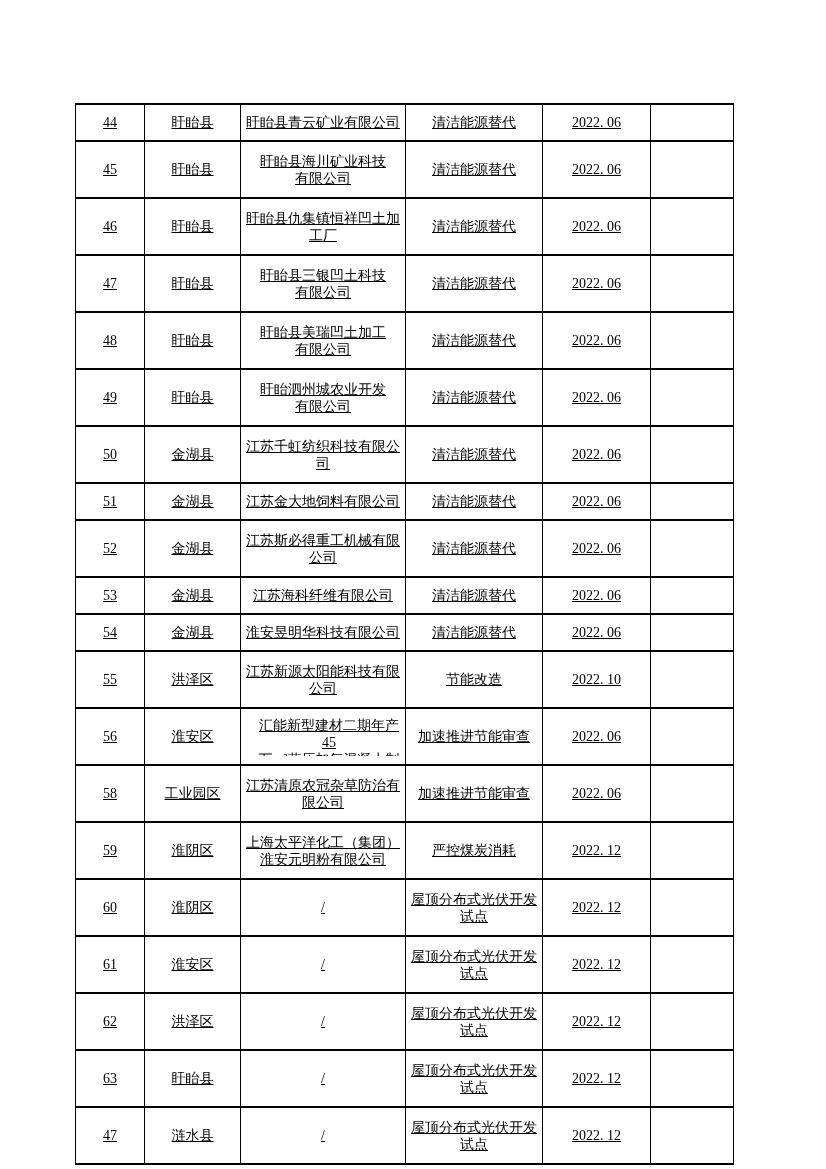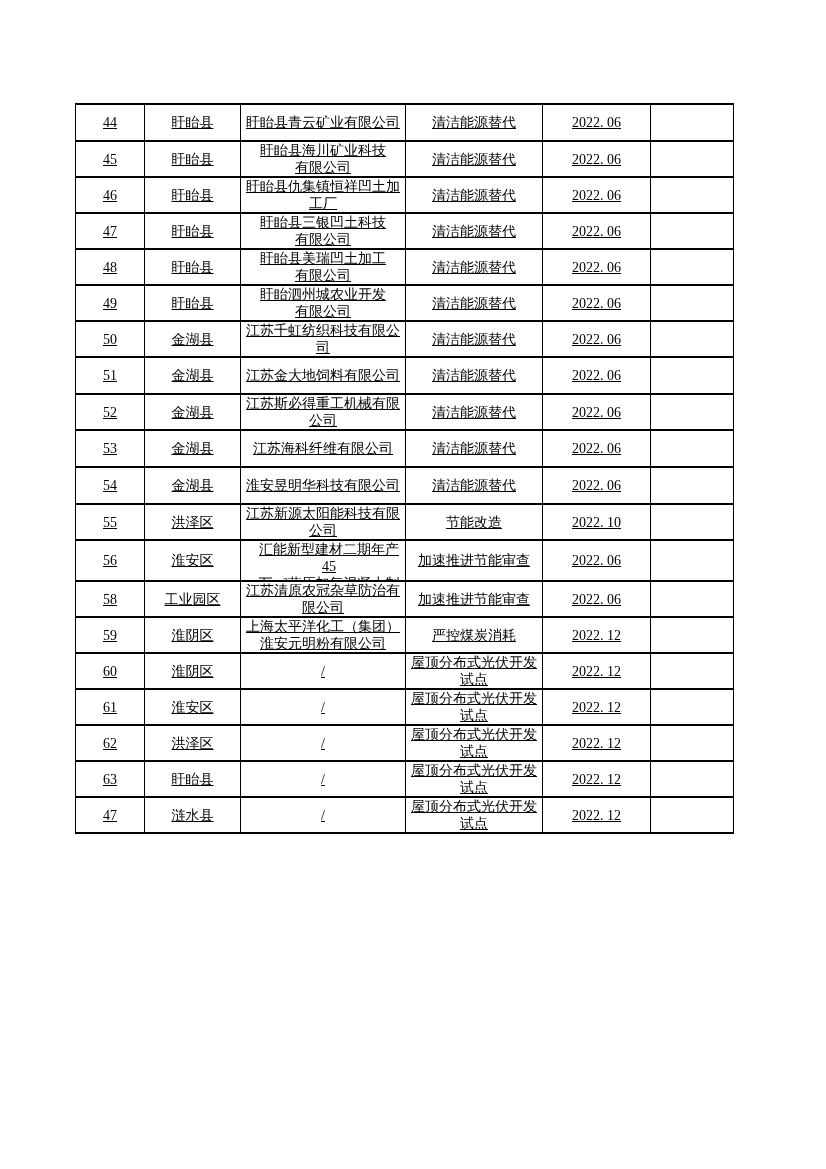--- a/index.html
+++ b/index.html
@@ -27,21 +27,21 @@
     border: 1px solid #000000;
     border-top-width: 2px;
     border-bottom-width: 2px;
     padding: 0 3px;
     text-align: center;
     vertical-align: middle;
     font-size: 14px;
     overflow: hidden;
   }
   tr.h1 { height: 37px; }
-  tr.h2 { height: 36px; }
+  tr.h2 { height: 57px; }
   .txt {
     white-space: pre-line;
     line-height: 17px;
     margin: 0 auto;
   }
   .clip {
     max-height: 39px;
     overflow: hidden;
     margin-left: 12px;
   }

